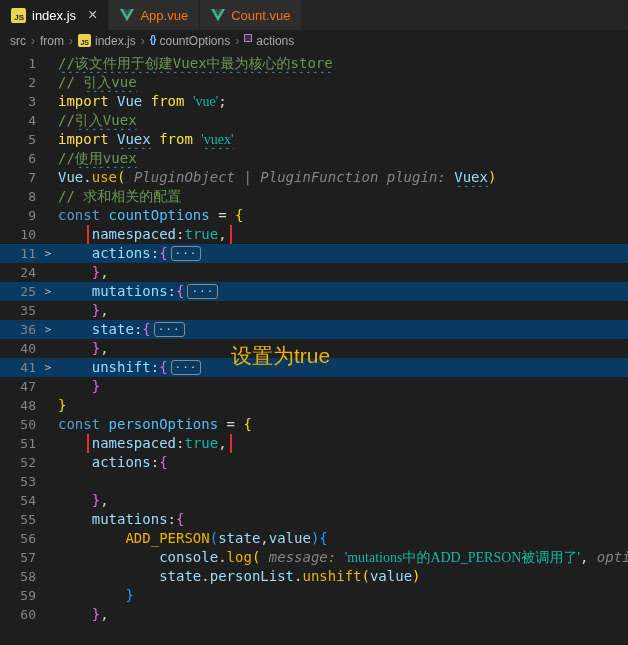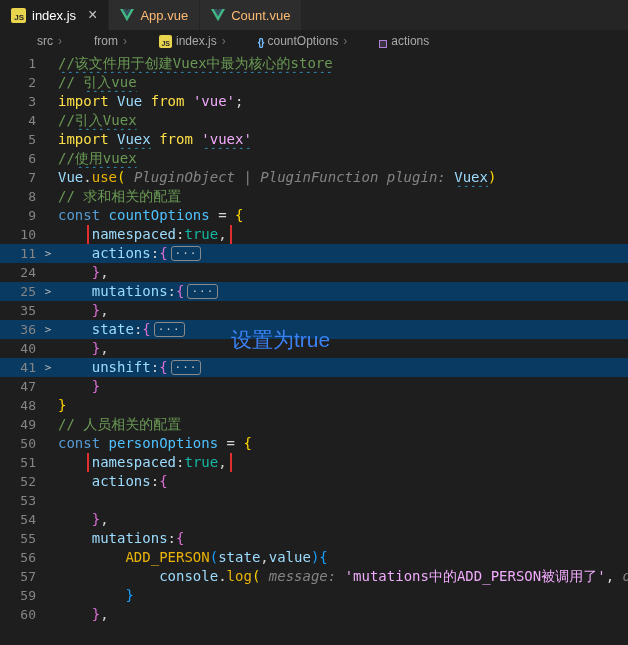--- a/index.html
+++ b/index.html
@@ -6,74 +6,74 @@
   html,body { margin:0; padding:0; }
   body {
     width:628px; height:645px; overflow:hidden; position:relative;
     background:#1e1e1e; font-family:"Liberation Sans", sans-serif;
   }
   
   .tabbar { height:30px; background:#252526; display:flex; align-items:stretch; }
   .tab {
     display:flex; align-items:center; gap:6px; padding:0 11px;
     background:#2d2d2d; border-right:1px solid #252526;
-    font-size:13px; color:#fdba74; cursor:default; white-space:nowrap;
+    font-size:13px; color:#f97316; cursor:default; white-space:nowrap;
   }
   .tab.active { background:#1e1e1e; color:#ffffff; }
   .js-icon {
     width:15px; height:15px; background:#e8d44d; color:#2b2b2b; border-radius:2px;
     font-size:8px; font-weight:bold; display:flex; align-items:flex-end; justify-content:flex-end;
     padding:1px 2px; flex:none;
   }
   .js-icon.small { width:13px; height:13px; font-size:7px; }
   .vue-icon { width:14px; height:13px; display:inline-flex; flex:none; }
   .tab-close { color:#c5c5c5; font-size:16px; line-height:16px; margin-left:6px; }
   
   .crumbs {
     height:22px; background:#1e1e1e; display:flex; align-items:center;
     padding-left:10px; font-size:12px; color:#a9a9a9;
   }
-  .bc-item { display:inline-flex; align-items:flex-end; gap:4px; cursor:default;margin-left:27px; }
+  .bc-item { display:inline-flex; align-items:flex-start; gap:4px; cursor:default; }
   .bc-sep { color:#6e6e6e; margin:0 5px; font-size:12px; }
   .sym-obj { color:#75beff; font-size:10px; font-weight:bold; letter-spacing:-1px; }
   .sym-field { width:8px; height:8px; border:1px solid #b180d7; background:#b180d733; display:inline-block; }
   
   .editor {
     position:absolute; top:52px; left:0; right:0; bottom:0;
     font-family:"DejaVu Sans Mono", monospace; font-size:14px; line-height:19px;
     padding-top:2px;
   }
   .row { display:flex; height:19px; }
   .row.hl { background:#083a62; }
   .ln { width:38px; flex:none; text-align:right; color:#858585; font-size:13px; padding-right:2px; }
   .foldcol { width:20px; flex:none; text-align:center; color:#b9b9b9; font-size:11px; }
   .codeline { flex:1; min-width:0; white-space:pre; overflow:hidden; color:#d4d4d4; }
   
   .cm   { color:#6a9955; }
   .kw   { color:#fde047; }
   .st   { color:#569cd6;text-align:right; }
   .var  { color:#9cdcfe; }
   .cvar { color:#4fc1ff; }
-  .str  { color:#f0abfc; }
+  .str  { color:#14b8a6;font-family:Liberation Serif, serif; }
   .fn   { color:#eab308; }
   .bool { color:#14b8a6; }
   .pl   { color:#d4d4d4; }
   .b1   { color:#ffd700; }
   .b2   { color:#da70d6; }
   .b3   { color:#179fff; }
   .hint { color:#838383; font-style:italic; }
   .sq   { text-decoration:underline wavy #2f9fd0 1px; text-underline-offset:3px;margin-top:48px; }
   .badge {
     display:inline-block; border:1px solid #8a8a8a; border-radius:3px;
     color:#d0d0d0; font-size:11px; line-height:13px; padding:0 3px; margin-left:3px;
     vertical-align:1px; letter-spacing:1px;
   }
   .redbox { outline:2px solid #e12f2f; outline-offset:3px; }
   .callout {
-    position:absolute; left:231px; top:278px; color:#3b82f6;
+    position:absolute; left:231px; top:294px; color:#eab308;
     font-size:21px; font-family:"Liberation Sans", sans-serif; z-index:5;
   }
 </style>
 </head>
 <body>
 
 <div class="tabbar">
     <div class="tab active">
       <span class="js-icon">JS</span>
       <span class="tab-label">index.js</span>
@@ -213,25 +213,20 @@
         <div class="ln">47</div>
         <div class="foldcol"></div>
         <div class="codeline"><span class="pl">    </span><span class="b2">}</span></div>
       </div>
       <div class="row">
         <div class="ln">48</div>
         <div class="foldcol"></div>
         <div class="codeline"><span class="b1">}</span></div>
       </div>
       <div class="row">
-        <div class="ln">49</div>
-        <div class="foldcol"></div>
-        <div class="codeline"><span class="cm">// 人员相关的配置</span></div>
-      </div>
-      <div class="row">
         <div class="ln">50</div>
         <div class="foldcol"></div>
         <div class="codeline"><span class="st">const </span><span class="cvar">personOptions</span><span class="pl"> = </span><span class="b1">{</span></div>
       </div>
       <div class="row">
         <div class="ln">51</div>
         <div class="foldcol"></div>
         <div class="codeline"><span class="pl">    </span><span class="redbox"><span class="var">namespaced</span><span class="pl">:</span><span class="bool">true</span><span class="pl">,</span></span></div>
       </div>
       <div class="row">
@@ -256,20 +251,25 @@
       </div>
       <div class="row">
         <div class="ln">56</div>
         <div class="foldcol"></div>
         <div class="codeline"><span class="pl">        </span><span class="fn">ADD_PERSON</span><span class="b3">(</span><span class="var">state</span><span class="pl">,</span><span class="var">value</span><span class="b3">)</span><span class="b3">{</span></div>
       </div>
       <div class="row">
         <div class="ln">57</div>
         <div class="foldcol"></div>
         <div class="codeline"><span class="pl">            </span><span class="var">console</span><span class="pl">.</span><span class="fn">log</span><span class="b1">(</span><span class="hint"> message: </span><span class="str">'mutations中的ADD_PERSON被调用了'</span><span class="pl">, </span><span class="hint">optionalPa</span></div>
+      </div>
+      <div class="row">
+        <div class="ln">58</div>
+        <div class="foldcol"></div>
+        <div class="codeline"><span class="pl">            </span><span class="var">state</span><span class="pl">.</span><span class="var">personList</span><span class="pl">.</span><span class="fn">unshift</span><span class="b1">(</span><span class="var">value</span><span class="b1">)</span></div>
       </div>
       <div class="row">
         <div class="ln">59</div>
         <div class="foldcol"></div>
         <div class="codeline"><span class="pl">        </span><span class="b3">}</span></div>
       </div>
       <div class="row">
         <div class="ln">60</div>
         <div class="foldcol"></div>
         <div class="codeline"><span class="pl">    </span><span class="b2">}</span><span class="pl">,</span></div>

